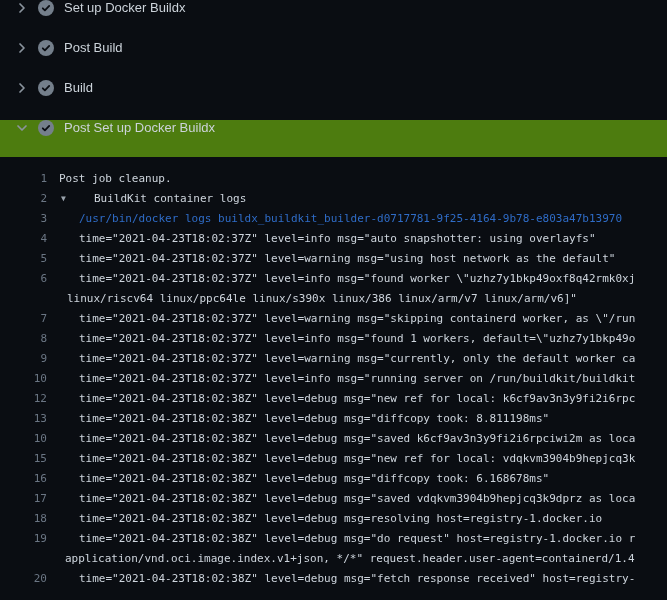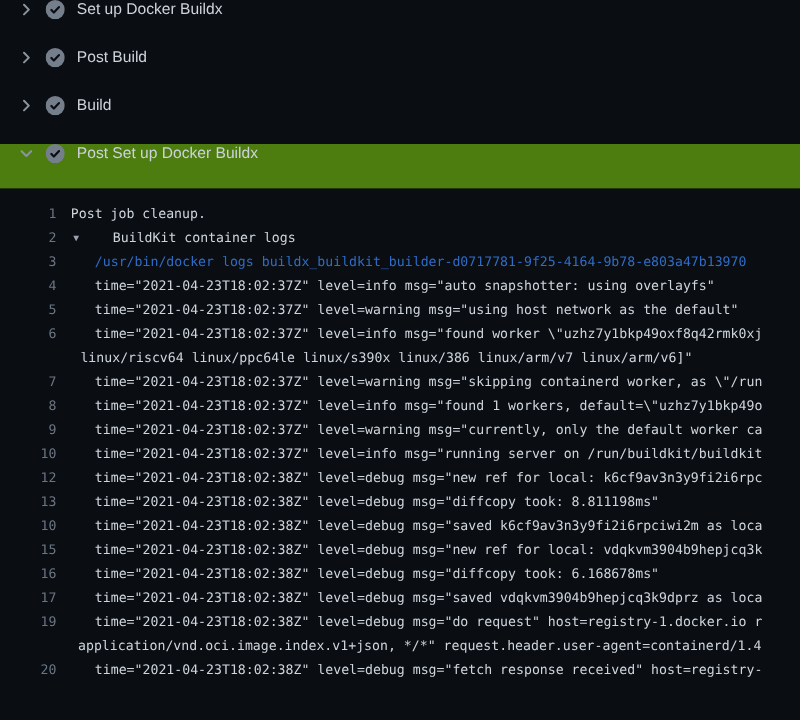--- a/index.html
+++ b/index.html
@@ -171,20 +171,24 @@
     <span class="text t-log">time="2021-04-23T18:02:38Z" level=debug msg="new ref for local: vdqkvm3904b9hepjcq3k</span>
   </div><div class="log-row">
     <span class="num">16</span>
     
     <span class="text t-log">time="2021-04-23T18:02:38Z" level=debug msg="diffcopy took: 6.168678ms"</span>
   </div><div class="log-row">
     <span class="num">17</span>
     
     <span class="text t-log">time="2021-04-23T18:02:38Z" level=debug msg="saved vdqkvm3904b9hepjcq3k9dprz as loca</span>
   </div><div class="log-row">
+    <span class="num">18</span>
+    
+    <span class="text t-log">time="2021-04-23T18:02:38Z" level=debug msg=resolving host=registry-1.docker.io</span>
+  </div><div class="log-row">
     <span class="num">19</span>
     
     <span class="text t-log">time="2021-04-23T18:02:38Z" level=debug msg="do request" host=registry-1.docker.io r</span>
   </div><div class="log-row">
     <span class="num"></span>
     
     <span class="text t-wrap2">application/vnd.oci.image.index.v1+json, */*" request.header.user-agent=containerd/1.4</span>
   </div><div class="log-row">
     <span class="num">20</span>
     

